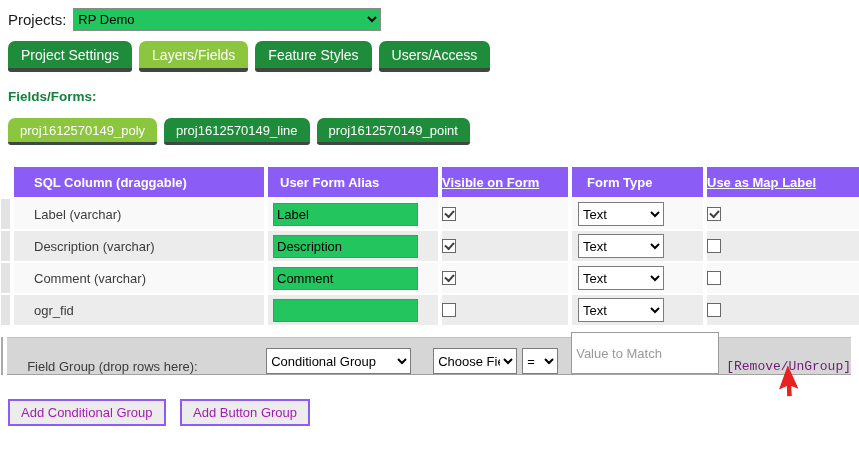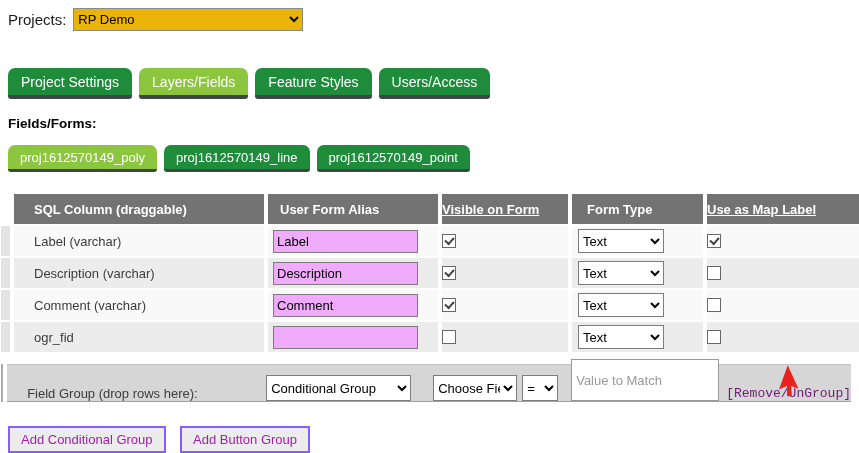--- a/index.html
+++ b/index.html
@@ -2,53 +2,53 @@
 <html><head>
 <meta charset="utf-8">
 <style>
   html,body{margin:0;padding:0;background:#fff;}
   body{font-family:"Liberation Sans","DejaVu Sans",sans-serif;color:#3c3c3c;}
   .page{position:relative;width:859px;height:453px;overflow:hidden;padding:8px;box-sizing:border-box;}
 
   
   .projects-row{display:flex;align-items:center;}
   .projects-row label{font-size:15px;color:#1a1a1a;margin-right:7px;}
-  .projects-row select{width:230px;height:23px;font-size:13px;border:1px solid #8a8a8a;background:#eab308;}
+  .projects-row select{width:308px;height:23px;font-size:13px;border:1px solid #8a8a8a;background:#22c55e;}
 
   
   .tabbar{white-space:nowrap;}
-  .tabbar.main{margin-top:37px;}
+  .tabbar.main{margin-top:10px;}
   .tabbar.layers{margin-top:14px;}
   .tab{display:inline-block;background:#1e8c3b;color:#fff;cursor:pointer;
        border-radius:7px 7px 3px 3px;border-bottom:4px solid #3e4742;}
   .tabbar.main .tab{font-size:14px;padding:6px 13px 5px;margin-right:7px;}
   .tabbar.layers .tab{font-size:13px;padding:5px 12px 4px;margin-right:7px;border-bottom-width:3px;}
   .tab.active{background:#8cc63e;}
 
-  .section-label{margin-top:17px;font-size:13.5px;font-weight:bold;color:#000000;}
+  .section-label{margin-top:17px;font-size:13.5px;font-weight:bold;color:#15803d;}
 
   
   .tbl{display:grid;grid-template-columns:9px 250px 170px 126px 131px 152px;
        column-gap:4px;row-gap:2px;margin-top:22px;margin-left:-7px;}
-  .hcell{background:#737373;color:#fff;font-weight:bold;font-size:13px;height:30px;
+  .hcell{background:#8b5cf6;color:#fff;font-weight:bold;font-size:13px;height:30px;
          display:flex;align-items:center;}
   .hcell.blank{background:transparent;}
   .ucell{text-decoration:underline;cursor:pointer;}
   .cell{height:30px;display:flex;align-items:center;font-size:13px;}
   .rowbg-a{background:#f9f9f9;}
   .rowbg-b{background:#ececec;}
   .handle{background:#e3e3e3;cursor:grab;}
   .pl20{padding-left:20px;}
   .pl12{padding-left:12px;}
   .pl15{padding-left:15px;}
   .pl5{padding-left:5px;}
   .pl6{padding-left:6px;}
   .center{justify-content:flex-start;}
   .alias-input{width:137px;height:17px;border:1px solid #7b7b7b;font-size:13px;
-               font-family:"Liberation Sans",sans-serif;padding:2px 3px;background:#f0abfc;}
+               font-family:"Liberation Sans",sans-serif;padding:2px 3px;background:#22c55e;}
   .type-select{width:86px;height:24px;font-size:13px;border:1px solid #7c7c7c;background:#fff;}
   .cb{appearance:none;-webkit-appearance:none;width:14px;height:14px;border:1px solid #686868;
       background:#fff;position:relative;margin:0;cursor:pointer;}
   .cb:checked::after{content:"";position:absolute;left:2px;top:2px;width:7px;height:4px;
       border-left:2px solid #424242;border-bottom:2px solid #424242;transform:rotate(-48deg);}
 
   
   .grp{display:flex;margin-top:12px;margin-left:-7px;height:38px;}
   .grp-handle{width:9px;background:#a9a9a9;margin-right:4px;cursor:grab;}
   .grp-body{flex:1;background:#d6d6d6;border-top:1px solid #c2c2c2;border-bottom:1px solid #a2a2a2;

